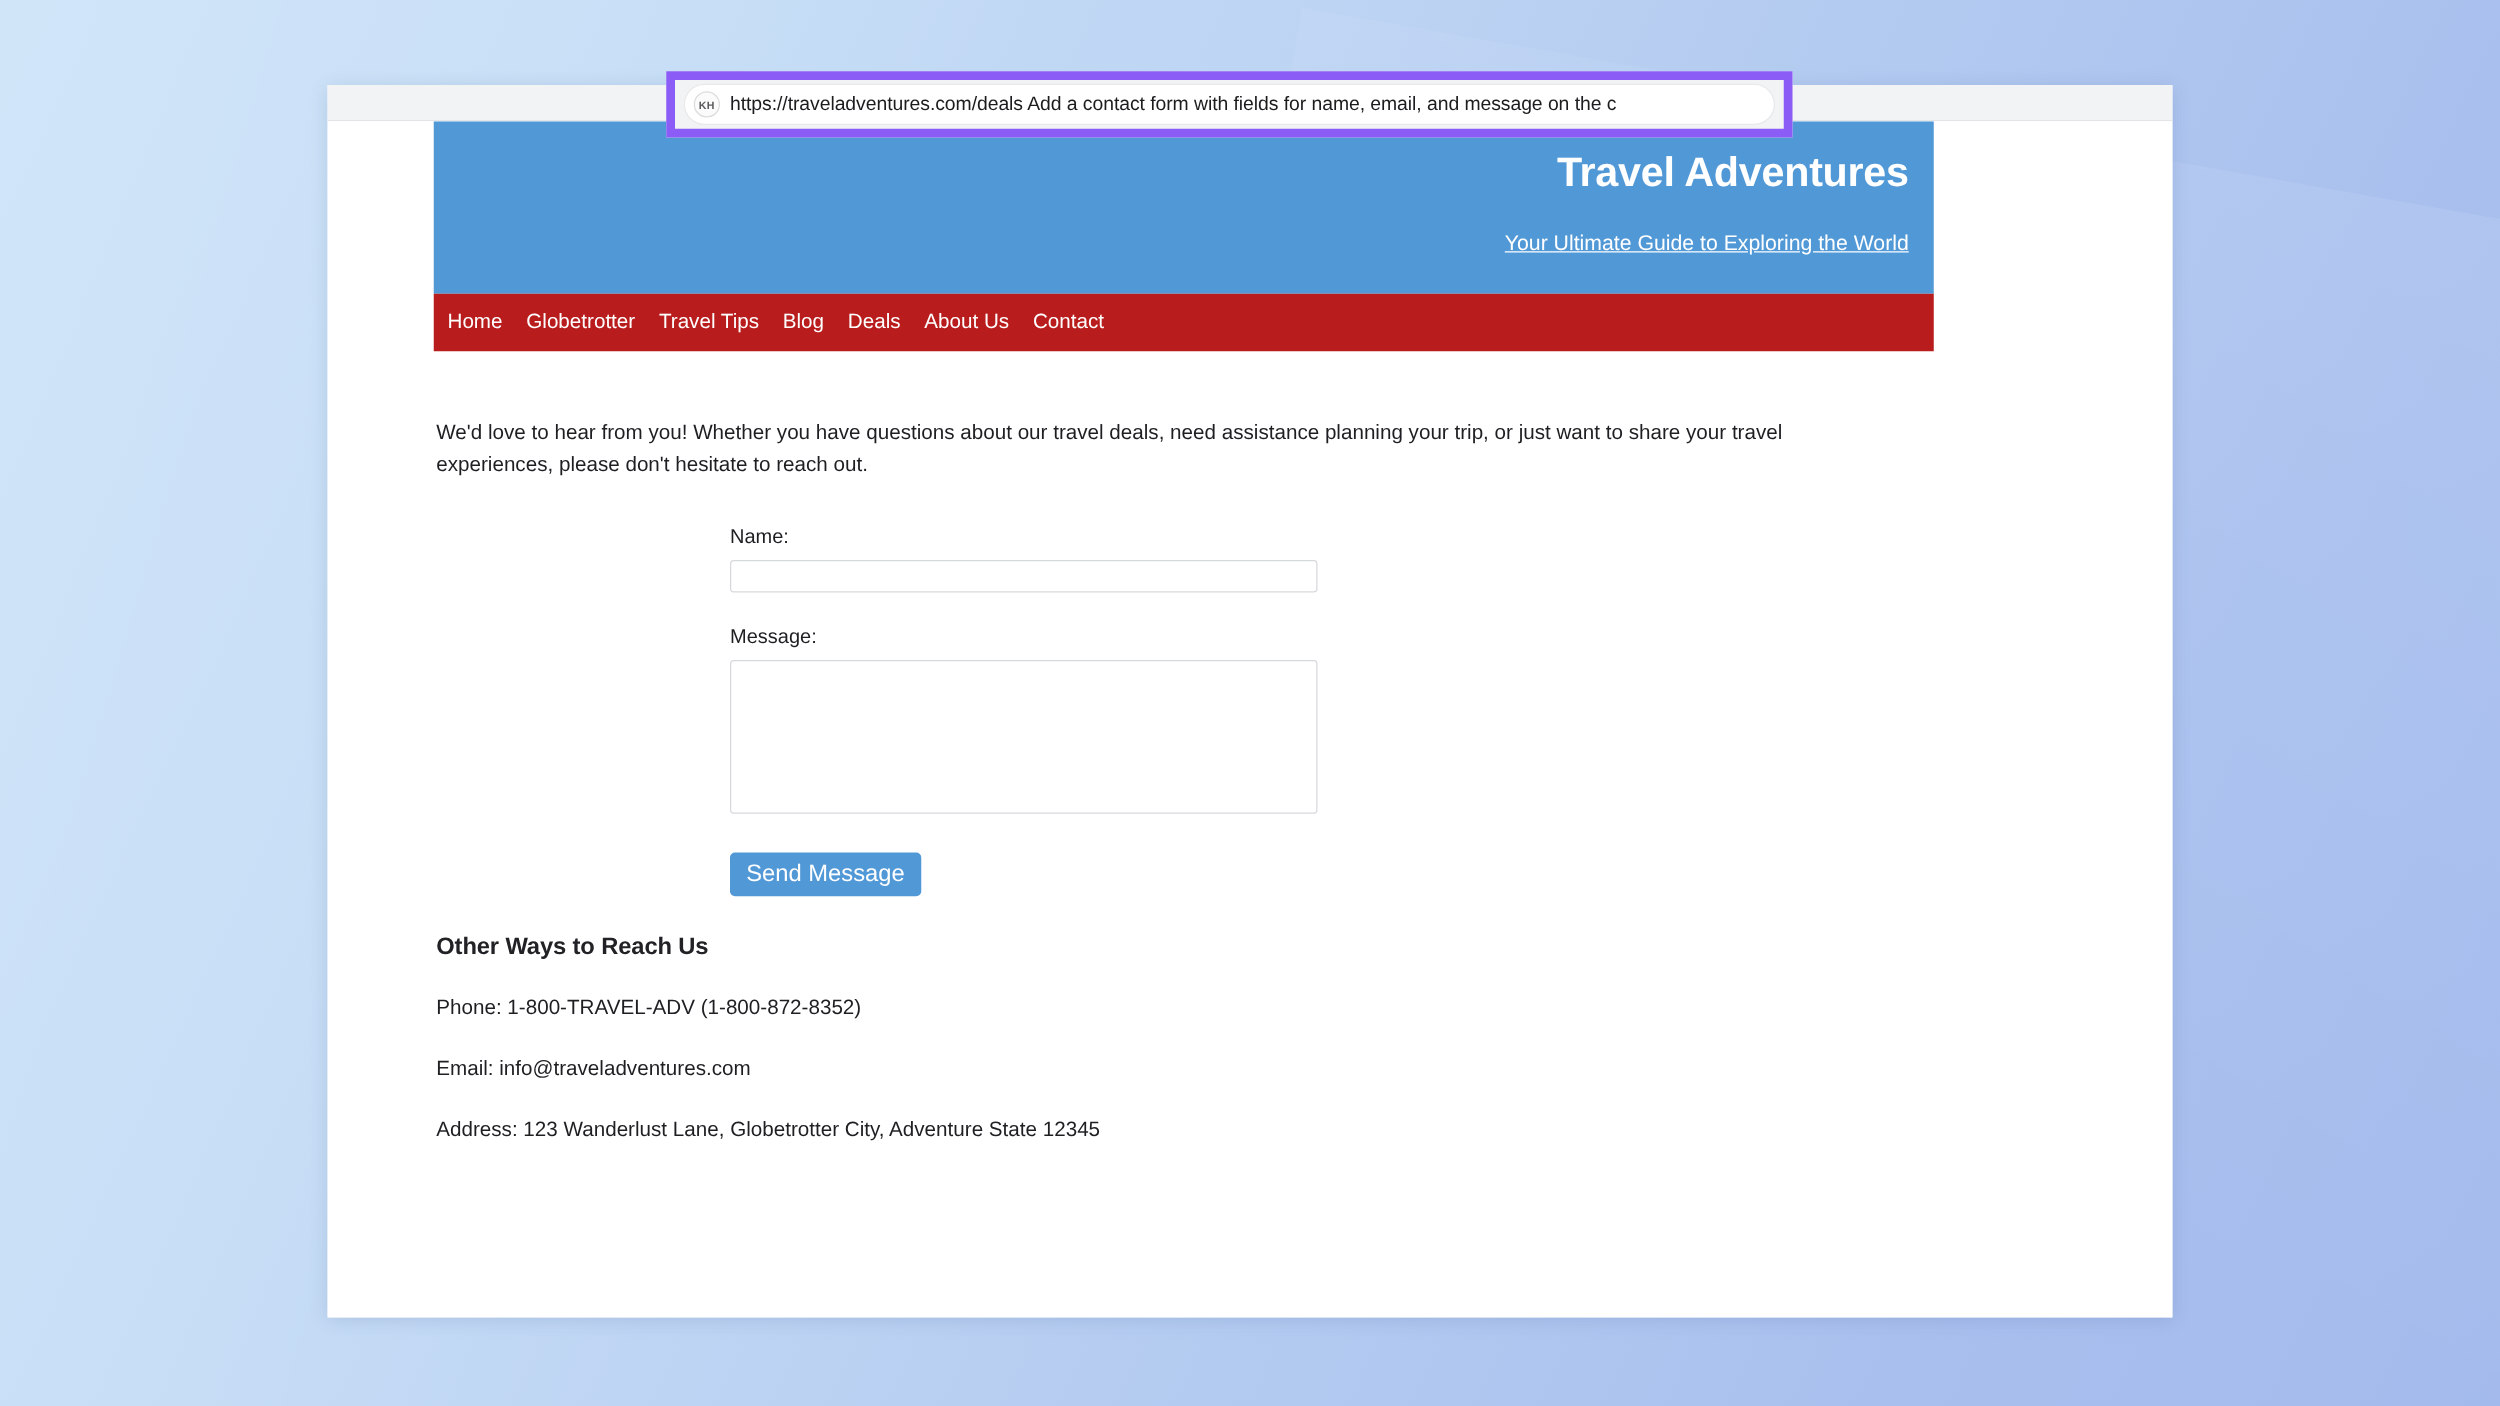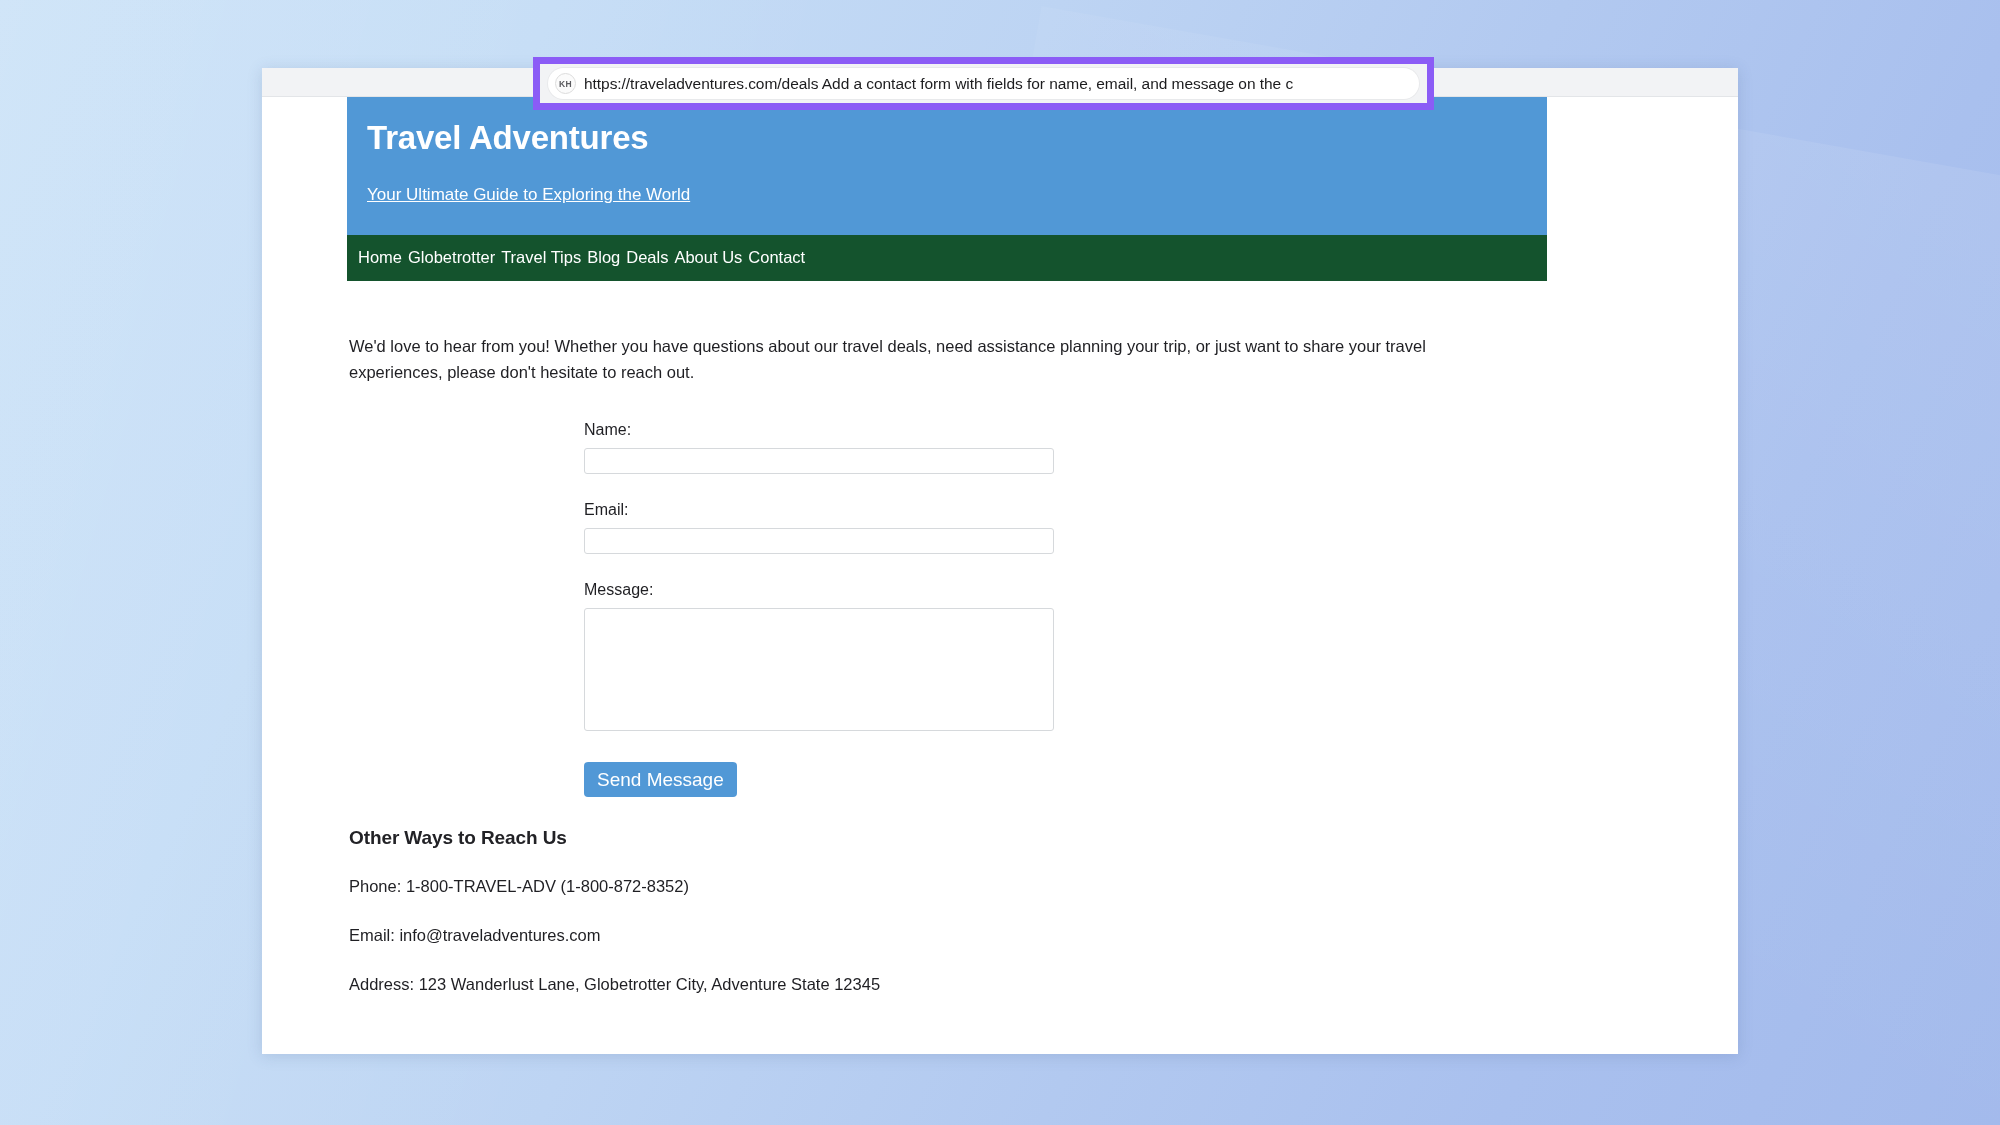--- a/index.html
+++ b/index.html
@@ -60,42 +60,42 @@
   
   .site{
     position:absolute;
     left:85px; top:0;
     width:1200px;
     background:#ffffff;
   }
   .site-header{
     background:#5198d6;
     color:#ffffff;
-    text-align:left;
+    text-align:right;
     padding:22px 20px 30px;
   }
   .site-title{
     margin:0;
     font-size:33px;
     font-weight:bold;
     letter-spacing:-0.2px;
     line-height:1.15;
   }
   .site-tagline{
     margin:28px 0 0;
     font-size:17px;
     font-weight:normal;
     text-decoration:underline;
   }
   .site-nav{
-    background:#14532d;
+    background:#b91c1c;
     padding:13px 0 14px 0;
     display:flex;
     align-items:flex-end;
-    gap:6px;
+    gap:19px;
     padding-left:11px;
   }
   .nav-link{
     color:#ffffff;
     font-size:16.5px;
     text-decoration:none;
     white-space:nowrap;
   }
 
   .site-main{
@@ -265,24 +265,20 @@
         <div class="content-pad">
           <p class="intro">We'd love to hear from you! Whether you have questions about our travel deals, need assistance planning your trip, or just want to share your travel experiences, please don't hesitate to reach out.</p>
 
           <form class="contact-form">
 
             <div class="field-group">
               <label class="field-label">Name:</label>
               <input class="text-input" type="text" value="" style="">
             </div>
 
-            <div class="field-group">
-              <label class="field-label">Email:</label>
-              <input class="text-input" type="text" value="" style="">
-            </div>
 
             <div class="field-group">
               <label class="field-label">Message:</label>
               <textarea class="text-area" style=""></textarea>
             </div>
 
             <button type="submit" class="send-button">Send Message</button>
           </form>
 
           <h3 class="sub-heading">Other Ways to Reach Us</h3>

